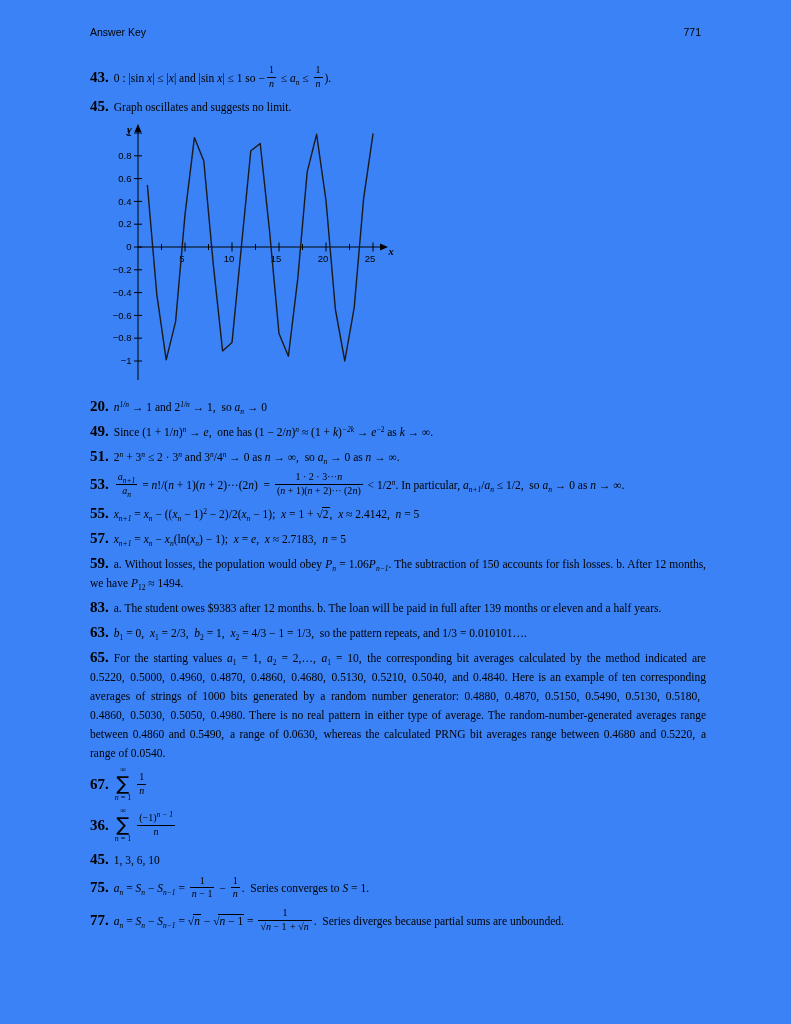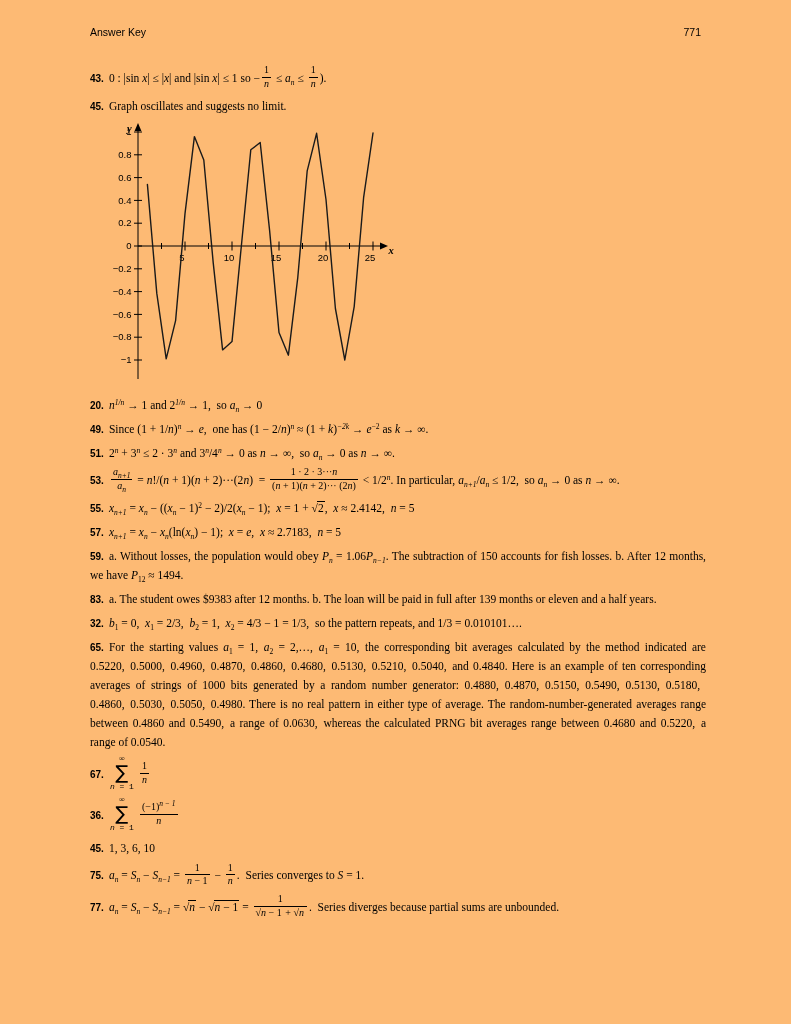--- a/index.html
+++ b/index.html
@@ -1,53 +1,53 @@
 <!DOCTYPE html>
 <html><head>
 <meta charset="utf-8">
 <style>
   html,body{margin:0;padding:0;background:#e8e8e8;}
   .page{
-    width:791px;height:1024px;background:#fdba74;position:relative;
+    width:791px;height:1024px;background:#3b82f6;position:relative;
     margin:0 auto;font-family:"Liberation Serif","DejaVu Serif",serif;
     font-size:11.5px;color:#000;overflow:hidden;
   }
   .runhead{
     position:absolute;top:26px;left:90px;right:90px;
     display:flex;justify-content:space-between;
     font-family:"Liberation Sans","DejaVu Sans",sans-serif;
     font-size:10.5px;color:#000;
   }
   .content{position:absolute;top:66px;left:90px;width:616px;}
   .item{margin:0 0 5px 0;text-align:justify;line-height:19px;}
   .item.tall{line-height:24px;}
   .qnum{
-    font-family:Liberation Sans, sans-serif;
-    font-weight:bold;font-size:10px;margin-right:5px;
+    font-family:Liberation Serif, serif;
+    font-weight:bold;font-size:15px;margin-right:5px;
   }
   .mi{font-style:italic;}
   sup,sub{font-size:7.5px;line-height:0;}
   sup{vertical-align:4px;}
   sub{vertical-align:-2.5px;}
   .frac{
     display:inline-block;vertical-align:middle;text-align:center;
     font-size:10px;line-height:1.25;margin:0 2px;transform:translateY(-2px);
   }
   .frac>.fn{display:block;border-bottom:1px solid #000;padding:0 2px;}
   .frac>.fd{display:block;padding:0 2px;}
   .sqrt{white-space:nowrap;}
   .sqrt .sign{margin-right:-1px;}
   .sqrt .rad{border-top:1px solid #000;padding:0 1px;}
   .sum{
     display:inline-block;text-align:center;vertical-align:middle;
     margin:0 4px 0 1px;line-height:1;transform:translateY(-2px);
   }
   .sum .stop{display:block;font-size:8px;margin-bottom:0;}
   .sum .sigma{display:block;font-size:19px;line-height:1;font-family:"DejaVu Sans","Liberation Serif",serif;}
-  .sum .sbot{display:block;font-size:8px;margin-top:1px;font-family:Liberation Mono, monospace;}
+  .sum .sbot{display:block;font-size:8px;margin-top:1px;}
   figure.graph{margin:6px 0 8px 6px;}
   .axlab{font-style:italic;font-weight:bold;font-family:"Liberation Serif",serif;}
 </style>
 </head>
 <body>
 
 <div class="page">
   <div class="runhead">
     <span>Answer Key</span>
     <span>771</span>
@@ -110,21 +110,21 @@
 
     <div id="answers-bottom">
         <div class="item"><b class="qnum">20.</b><span class="abody"><span class="mi">n</span><sup class="mi">1/n</sup><span> → 1 and 2</span><sup class="mi">1/n</sup><span> → 1, so </span><span class="mi">a</span><sub class="mi">n</sub><span> → 0</span></span></div>
         <div class="item"><b class="qnum">49.</b><span class="abody"><span>Since (1 + 1/</span><span class="mi">n</span><span>)</span><sup class="mi">n</sup><span> → </span><span class="mi">e</span><span>, one has (1 − 2/</span><span class="mi">n</span><span>)</span><sup class="mi">n</sup><span> ≈ (1 + </span><span class="mi">k</span><span>)</span><sup class="mi">−2k</sup><span> → </span><span class="mi">e</span><sup>−2</sup><span> as </span><span class="mi">k</span><span> → ∞.</span></span></div>
         <div class="item"><b class="qnum">51.</b><span class="abody"><span>2</span><sup class="mi">n</sup><span> + 3</span><sup class="mi">n</sup><span> ≤ 2 · 3</span><sup class="mi">n</sup><span> and 3</span><sup class="mi">n</sup><span>/4</span><sup class="mi">n</sup><span> → 0 as </span><span class="mi">n</span><span> → ∞, so </span><span class="mi">a</span><sub class="mi">n</sub><span> → 0 as </span><span class="mi">n</span><span> → ∞.</span></span></div>
         <div class="item tall"><b class="qnum">53.</b><span class="abody"><span class="frac"><span class="fn"><span class="mi">a</span><sub class="mi">n+1</sub></span><span class="fd"><span class="mi">a</span><sub class="mi">n</sub></span></span><span> = </span><span class="mi">n</span><span>!/(</span><span class="mi">n</span><span> + 1)(</span><span class="mi">n</span><span> + 2)···(2</span><span class="mi">n</span><span>) = </span><span class="frac"><span class="fn"><span>1 · 2 · 3···</span><span class="mi">n</span></span><span class="fd"><span>(</span><span class="mi">n</span><span> + 1)(</span><span class="mi">n</span><span> + 2)··· (2</span><span class="mi">n</span><span>)</span></span></span><span> &lt; 1/2</span><sup class="mi">n</sup><span>. In particular, </span><span class="mi">a</span><sub class="mi">n+1</sub><span>/</span><span class="mi">a</span><sub class="mi">n</sub><span> ≤ 1/2, so </span><span class="mi">a</span><sub class="mi">n</sub><span> → 0 as </span><span class="mi">n</span><span> → ∞.</span></span></div>
         <div class="item"><b class="qnum">55.</b><span class="abody"><span class="mi">x</span><sub class="mi">n+1</sub><span> = </span><span class="mi">x</span><sub class="mi">n</sub><span> − ((</span><span class="mi">x</span><sub class="mi">n</sub><span> − 1)</span><sup>2</sup><span> − 2)/2(</span><span class="mi">x</span><sub class="mi">n</sub><span> − 1); </span><span class="mi">x</span><span> = 1 + </span><span class="sqrt"><span class="sign">√</span><span class="rad">2</span></span><span>, </span><span class="mi">x</span><span> ≈ 2.4142, </span><span class="mi">n</span><span> = 5</span></span></div>
         <div class="item"><b class="qnum">57.</b><span class="abody"><span class="mi">x</span><sub class="mi">n+1</sub><span> = </span><span class="mi">x</span><sub class="mi">n</sub><span> − </span><span class="mi">x</span><sub class="mi">n</sub><span>(ln(</span><span class="mi">x</span><sub class="mi">n</sub><span>) − 1); </span><span class="mi">x</span><span> = </span><span class="mi">e</span><span>, </span><span class="mi">x</span><span> ≈ 2.7183, </span><span class="mi">n</span><span> = 5</span></span></div>
         <div class="item"><b class="qnum">59.</b><span class="abody"><span>a. Without losses, the population would obey </span><span class="mi">P</span><sub class="mi">n</sub><span> = 1.06</span><span class="mi">P</span><sub class="mi">n−1</sub><span>. The subtraction of 150 accounts for fish losses. b. After 12 months, we have </span><span class="mi">P</span><sub>12</sub><span> ≈ 1494.</span></span></div>
         <div class="item"><b class="qnum">83.</b><span class="abody"><span>a. The student owes $9383 after 12 months. b. The loan will be paid in full after 139 months or eleven and a half years.</span></span></div>
-        <div class="item"><b class="qnum">32.</b><span class="abody"><span class="mi">b</span><sub>1</sub><span> = 0, </span><span class="mi">x</span><sub>1</sub><span> = 2/3, </span><span class="mi">b</span><sub>2</sub><span> = 1, </span><span class="mi">x</span><sub>2</sub><span> = 4/3 − 1 = 1/3, so the pattern repeats, and 1/3 = 0.010101….</span></span></div>
+        <div class="item"><b class="qnum">63.</b><span class="abody"><span class="mi">b</span><sub>1</sub><span> = 0, </span><span class="mi">x</span><sub>1</sub><span> = 2/3, </span><span class="mi">b</span><sub>2</sub><span> = 1, </span><span class="mi">x</span><sub>2</sub><span> = 4/3 − 1 = 1/3, so the pattern repeats, and 1/3 = 0.010101….</span></span></div>
         <div class="item"><b class="qnum">65.</b><span class="abody"><span>For the starting values </span><span class="mi">a</span><sub>1</sub><span> = 1, </span><span class="mi">a</span><sub>2</sub><span> = 2,…, </span><span class="mi">a</span><sub>1</sub><span> = 10, the corresponding bit averages calculated by the method indicated are 0.5220, 0.5000, 0.4960, 0.4870, 0.4860, 0.4680, 0.5130, 0.5210, 0.5040, and 0.4840. Here is an example of ten corresponding averages of strings of 1000 bits generated by a random number generator: 0.4880, 0.4870, 0.5150, 0.5490, 0.5130, 0.5180, 0.4860, 0.5030, 0.5050, 0.4980. There is no real pattern in either type of average. The random-number-generated averages range between 0.4860 and 0.5490, a range of 0.0630, whereas the calculated PRNG bit averages range between 0.4680 and 0.5220, a range of 0.0540.</span></span></div>
         <div class="item tall"><b class="qnum">67.</b><span class="abody"><span class="sum"><span class="stop">∞</span><span class="sigma">∑</span><span class="sbot"><span class="mi">n</span><span> = 1</span></span></span><span class="frac"><span class="fn">1</span><span class="fd"><span class="mi">n</span></span></span></span></div>
         <div class="item tall"><b class="qnum">36.</b><span class="abody"><span class="sum"><span class="stop">∞</span><span class="sigma">∑</span><span class="sbot"><span class="mi">n</span><span> = 1</span></span></span><span class="frac"><span class="fn"><span>(−1)</span><sup class="mi">n − 1</sup></span><span class="fd"><span class="mi">n</span></span></span></span></div>
         <div class="item"><b class="qnum">45.</b><span class="abody"><span>1, 3, 6, 10</span></span></div>
         <div class="item tall"><b class="qnum">75.</b><span class="abody"><span class="mi">a</span><sub class="mi">n</sub><span> = </span><span class="mi">S</span><sub class="mi">n</sub><span> − </span><span class="mi">S</span><sub class="mi">n−1</sub><span> = </span><span class="frac"><span class="fn">1</span><span class="fd"><span class="mi">n</span><span> − 1</span></span></span><span> − </span><span class="frac"><span class="fn">1</span><span class="fd"><span class="mi">n</span></span></span><span>. Series converges to </span><span class="mi">S</span><span> = 1.</span></span></div>
         <div class="item tall"><b class="qnum">77.</b><span class="abody"><span class="mi">a</span><sub class="mi">n</sub><span> = </span><span class="mi">S</span><sub class="mi">n</sub><span> − </span><span class="mi">S</span><sub class="mi">n−1</sub><span> = </span><span class="sqrt"><span class="sign">√</span><span class="rad"><span class="mi">n</span></span></span><span> − </span><span class="sqrt"><span class="sign">√</span><span class="rad"><span class="mi">n</span><span> − 1</span></span></span><span> = </span><span class="frac"><span class="fn">1</span><span class="fd"><span class="sqrt"><span class="sign">√</span><span class="rad"><span class="mi">n</span><span> − 1</span></span></span><span> + </span><span class="sqrt"><span class="sign">√</span><span class="rad"><span class="mi">n</span></span></span></span></span><span>. Series diverges because partial sums are unbounded.</span></span></div>
       </div>
   </div>
 </div>
 

